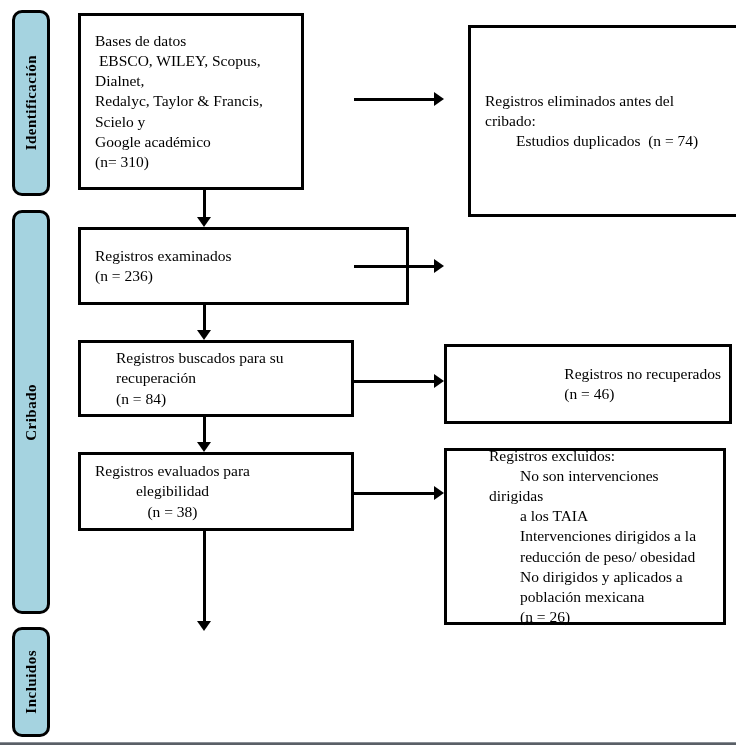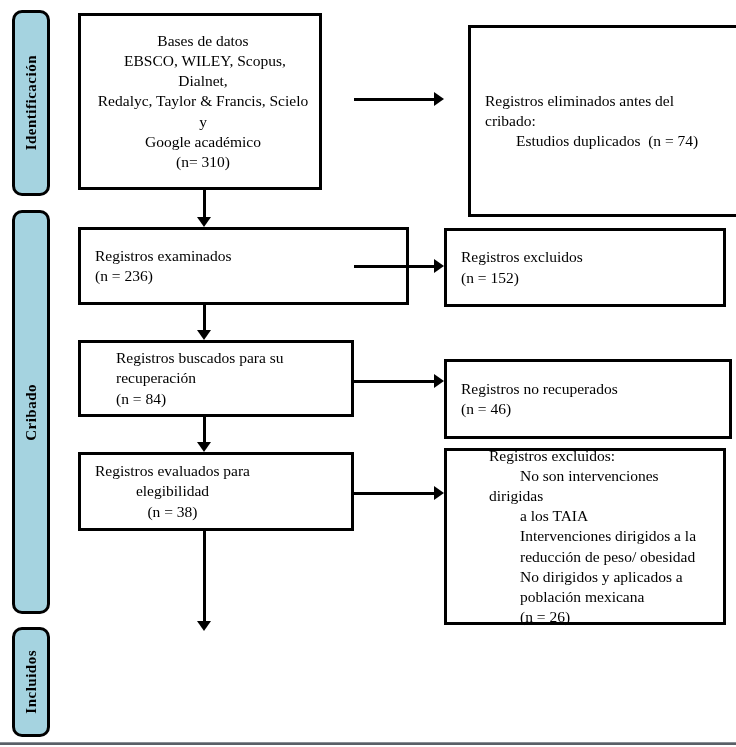--- a/index.html
+++ b/index.html
@@ -52,29 +52,29 @@
   }
   .fbox .txt {
     display: block;
     padding: 4px 8px 4px 14px;
     font-size: 15.5px;
     line-height: 1.3;
     color: #000000;
     white-space: pre-wrap;
   }
   
-  #box-databases { left: 78px; top: 13px;  width: 244px; height: 177px; text-align: center; }
+  #box-databases { left: 78px; top: 13px;  width: 226px; height: 177px; }
   #box-screened  { left: 78px; top: 227px; width: 331px; height: 78px; }
   #box-sought    { left: 78px; top: 340px; width: 276px; height: 77px; padding-left: 21px; }
   #box-assessed  { left: 78px; top: 452px; width: 276px; height: 79px; text-align: center; }
   #box-included  { left: 78px; top: 631px; width: 276px; height: 106px; }
   
   #box-removed        { left: 468px; top: 25px;  width: 282px; height: 192px; }
   #box-excluded       { left: 444px; top: 228px; width: 282px; height: 79px; }
-  #box-notretrieved   { left: 444px; top: 359px; width: 288px; height: 80px; }
+  #box-notretrieved   { left: 444px; top: 344px; width: 288px; height: 80px; justify-content: flex-end; }
   #box-excludedreason { left: 444px; top: 448px; width: 282px; height: 177px; padding-left: 28px; }
 
   
   .v-line {
     position: absolute;
     width: 2.5px;
     background: #000000;
   }
   .h-line {
     position: absolute;
@@ -158,24 +158,20 @@
   <div class="fbox" id="box-assessed">
     <span class="txt">Registros evaluados para
 elegibilidad
 (n = 38)</span>
   </div>
 
   <div class="fbox" id="box-removed">
     <span class="txt">Registros eliminados antes del
 cribado:
         Estudios duplicados  (n = 74)</span>
-  </div>
-  <div class="fbox" id="box-excluded">
-    <span class="txt">Registros excluidos
-(n = 152)</span>
   </div>
   <div class="fbox" id="box-notretrieved">
     <span class="txt">Registros no recuperados
 (n = 46)</span>
   </div>
   <div class="fbox" id="box-excludedreason">
     <span class="txt">Registros excluidos:
         No son intervenciones dirigidas
         a los TAIA
         Intervenciones dirigidos a la

